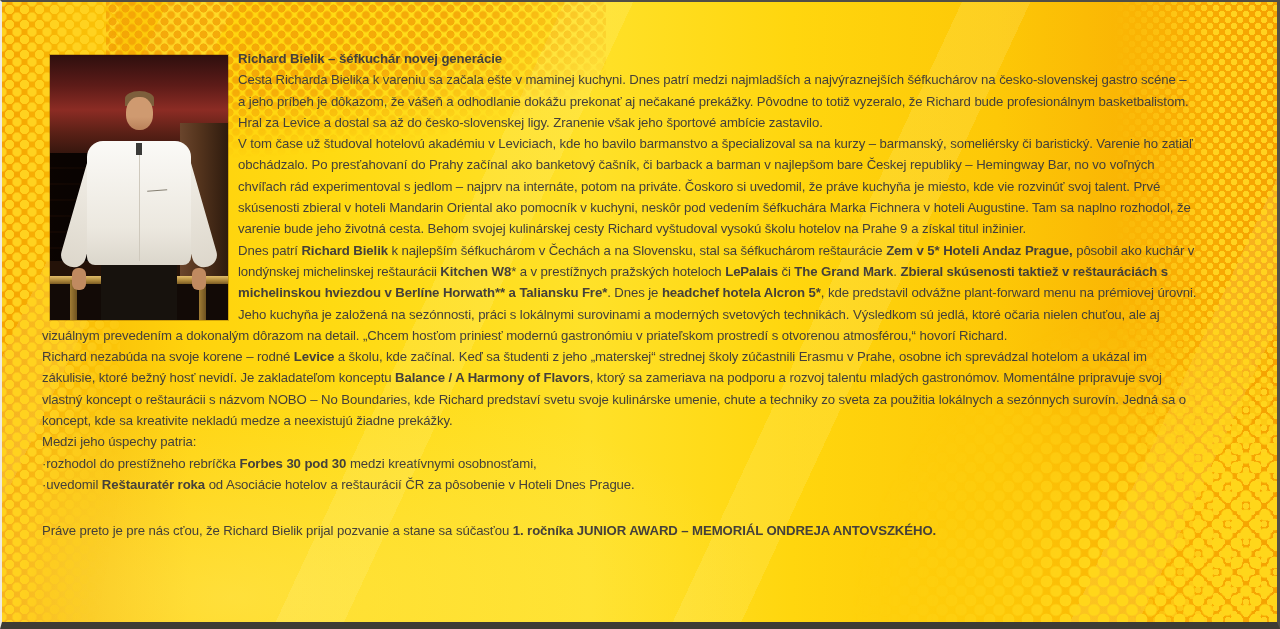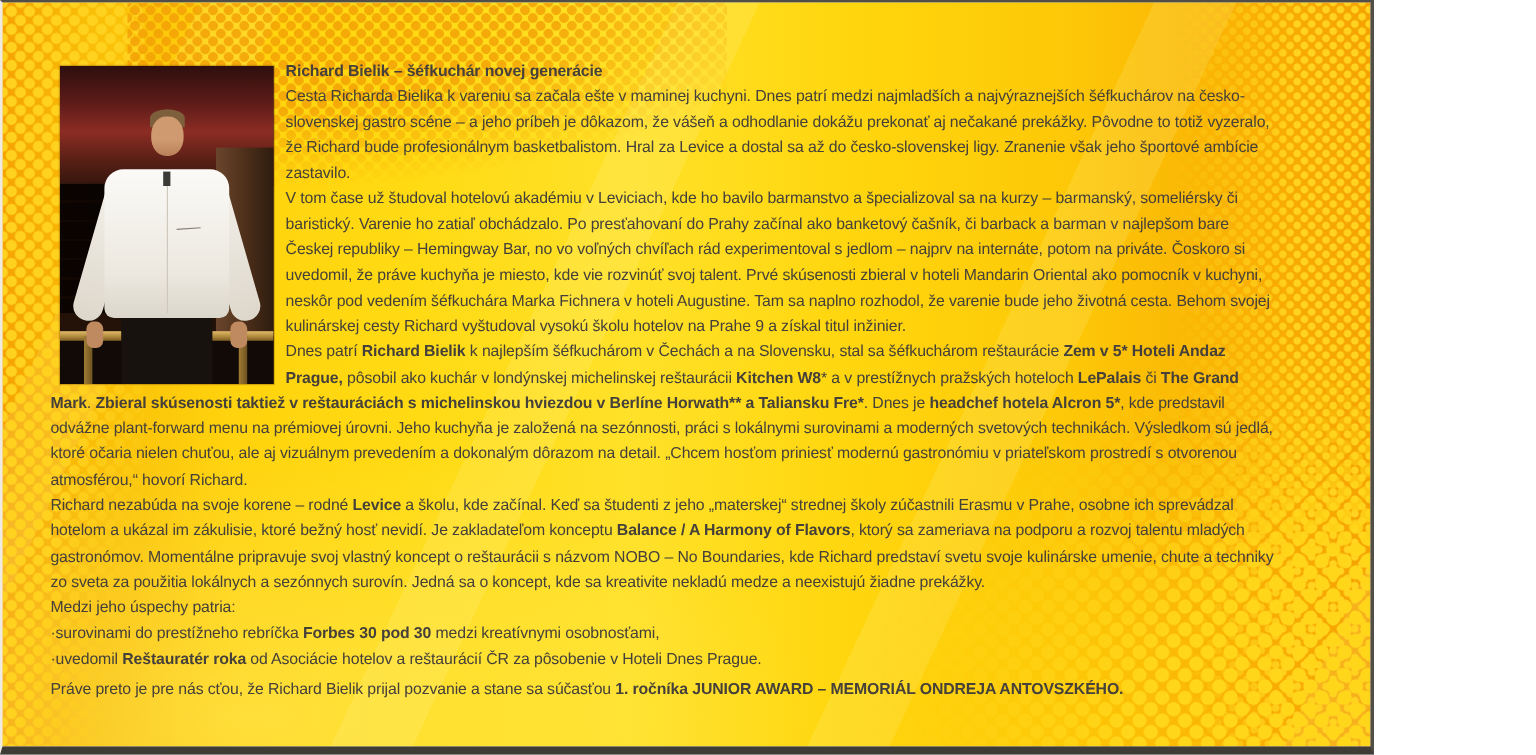--- a/index.html
+++ b/index.html
@@ -1,17 +1,17 @@
 <!DOCTYPE html>
 <html><head>
 <meta charset="utf-8">
 <style>
   html,body{margin:0;padding:0;}
   .card{
-    position:relative; width:1145px; height:629px; overflow:hidden; box-sizing:border-box;
+    position:relative; width:1280px; height:629px; overflow:hidden; box-sizing:border-box;
     border-top:2px solid #514e46; border-right:3px solid #514e46;
     border-bottom:7px solid #3e3c35; border-left:2px solid #f0ebe1;
     background:linear-gradient(to right,#f5a201 0px,#f9bd07 70px,#ffd30d 190px,#ffda12 330px,
                #ffe129 46%,#ffd60e 62%,#fdc807 78%,#f9ae03 92%,#f5a201 100%);
     font-family:"Liberation Sans", sans-serif;
   }
   
   .bg{position:absolute; pointer-events:none;}
   .glow{inset:0;background:radial-gradient(60% 52% at 18% 96%, rgba(255,240,130,.38), rgba(255,240,130,0) 70%);}
   .rays{inset:0;background:repeating-linear-gradient(115deg, rgba(255,246,170,0) 0 150px,
@@ -38,21 +38,21 @@
     background-image:radial-gradient(#ffd61a 5.6px, rgba(255,214,26,0) 6.2px),
                      radial-gradient(#ffd61a 5.6px, rgba(255,214,26,0) 6.2px);
     background-size:19px 19px,19px 19px; background-position:0 0,9.5px 9.5px;
     -webkit-mask-image:radial-gradient(115% 120% at 100% 100%, #000 40%, rgba(0,0,0,.35) 66%, transparent 86%);
             mask-image:radial-gradient(115% 120% at 100% 100%, #000 40%, rgba(0,0,0,.35) 66%, transparent 86%);}
   
   .content{position:relative; z-index:3; padding:46px 80px 0 40px;
     font-size:13.2px; letter-spacing:-0.1px; line-height:21.3px; color:#45403a;}
   .content b{font-weight:700;}
   .para{margin:0;}
-  .closing{margin-top:4px;}
+  .closing{margin-top:25px;}
   
   .photo{float:left; width:178px; height:265px; margin:7px 10px 4px 8px; position:relative;
     overflow:hidden; background:#241208; box-shadow:0 0 0 1px rgba(110,60,0,.3);}
   .ph{position:absolute;}
   .ph-ceiling{left:0;top:0;width:100%;height:100px;
     background:linear-gradient(180deg,#2e0f0e 0%,#5c1b18 30%,#8c2c24 55%,#5a2016 78%,#33150d 100%);}
   .ph-backbar{left:0;top:98px;width:62px;height:108px;
     background:repeating-linear-gradient(180deg,#201208 0 14px,#3a2412 14px 16px),
                linear-gradient(90deg,#2a1a0c,#1c0f08); background-blend-mode:overlay;}
   .ph-wood{right:0;top:68px;width:48px;height:200px;
@@ -113,17 +113,17 @@
       <div class="ph ph-torso"></div>
       <div class="ph ph-collar"></div>
       <div class="ph ph-placket"></div>
       <div class="ph ph-embroidery"></div>
     </div>
 
     <div class="para"><b>Richard Bielik – šéfkuchár novej generácie</b></div>
     <div class="para"><span>Cesta Richarda Bielika k vareniu sa začala ešte v maminej kuchyni. Dnes patrí medzi najmladších a najvýraznejších šéfkuchárov na česko-slovenskej gastro scéne – a jeho príbeh je dôkazom, že vášeň a odhodlanie dokážu prekonať aj nečakané prekážky. Pôvodne to totiž vyzeralo, že Richard bude profesionálnym basketbalistom. Hral za Levice a dostal sa až do česko-slovenskej ligy. Zranenie však jeho športové ambície zastavilo.</span><br><span>V tom čase už študoval hotelovú akadémiu v Leviciach, kde ho bavilo barmanstvo a špecializoval sa na kurzy – barmanský, someliérsky či baristický. Varenie ho zatiaľ obchádzalo. Po presťahovaní do Prahy začínal ako banketový čašník, či barback a barman v najlepšom bare Českej republiky – Hemingway Bar, no vo voľných chvíľach rád experimentoval s jedlom – najprv na internáte, potom na priváte. Čoskoro si uvedomil, že práve kuchyňa je miesto, kde vie rozvinúť svoj talent. Prvé skúsenosti zbieral v hoteli Mandarin Oriental ako pomocník v kuchyni, neskôr pod vedením šéfkuchára Marka Fichnera v hoteli Augustine. Tam sa naplno rozhodol, že varenie bude jeho životná cesta. Behom svojej kulinárskej cesty Richard vyštudoval vysokú školu hotelov na Prahe 9 a získal titul inžinier.</span></div>
     <div class="para"><span>Dnes patrí </span><b>Richard Bielik</b><span> k najlepším šéfkuchárom v Čechách a na Slovensku, stal sa šéfkuchárom reštaurácie </span><b>Zem v 5* Hoteli Andaz Prague,</b><span> pôsobil ako kuchár v londýnskej michelinskej reštaurácii </span><b>Kitchen W8</b><span>* a v prestížnych pražských hoteloch </span><b>LePalais</b><span> či </span><b>The Grand Mark</b><span>. </span><b>Zbieral skúsenosti taktiež v reštauráciách s michelinskou hviezdou v Berlíne Horwath** a Taliansku Fre*</b><span>. Dnes je </span><b>headchef hotela Alcron 5*</b><span>, kde predstavil odvážne plant-forward menu na prémiovej úrovni. Jeho kuchyňa je založená na sezónnosti, práci s lokálnymi surovinami a moderných svetových technikách. Výsledkom sú jedlá, ktoré očaria nielen chuťou, ale aj vizuálnym prevedením a dokonalým dôrazom na detail. „Chcem hosťom priniesť modernú gastronómiu v priateľskom prostredí s otvorenou atmosférou,“ hovorí Richard.</span></div>
     <div class="para"><span>Richard nezabúda na svoje korene – rodné </span><b>Levice</b><span> a školu, kde začínal. Keď sa študenti z jeho „materskej“ strednej školy zúčastnili Erasmu v Prahe, osobne ich sprevádzal hotelom a ukázal im zákulisie, ktoré bežný hosť nevidí. Je zakladateľom konceptu </span><b>Balance / A Harmony of Flavors</b><span>, ktorý sa zameriava na podporu a rozvoj talentu mladých gastronómov. Momentálne pripravuje svoj vlastný koncept o reštaurácii s názvom NOBO – No Boundaries, kde Richard predstaví svetu svoje kulinárske umenie, chute a techniky zo sveta za použitia lokálnych a sezónnych surovín. Jedná sa o koncept, kde sa kreativite nekladú medze a neexistujú žiadne prekážky.</span><br><span>Medzi jeho úspechy patria:</span></div>
-    <div class="para"><span>·surovinami do prestížneho rebríčka </span><b>Forbes 30 pod 30</b><span> medzi kreatívnymi osobnosťami,</span></div>
+    <div class="para"><span>·rozhodol do prestížneho rebríčka </span><b>Forbes 30 pod 30</b><span> medzi kreatívnymi osobnosťami,</span></div>
     <div class="para"><span>·uvedomil </span><b>Reštauratér roka</b><span> od Asociácie hotelov a reštaurácií ČR za pôsobenie v Hoteli Dnes Prague.</span></div>
     <div class="para closing"><span>Práve preto je pre nás cťou, že Richard Bielik prijal pozvanie a stane sa súčasťou </span><b>1. ročníka JUNIOR AWARD – MEMORIÁL ONDREJA ANTOVSZKÉHO</b><b>.</b></div>
   </div>
 </div>
 
 </body></html>

